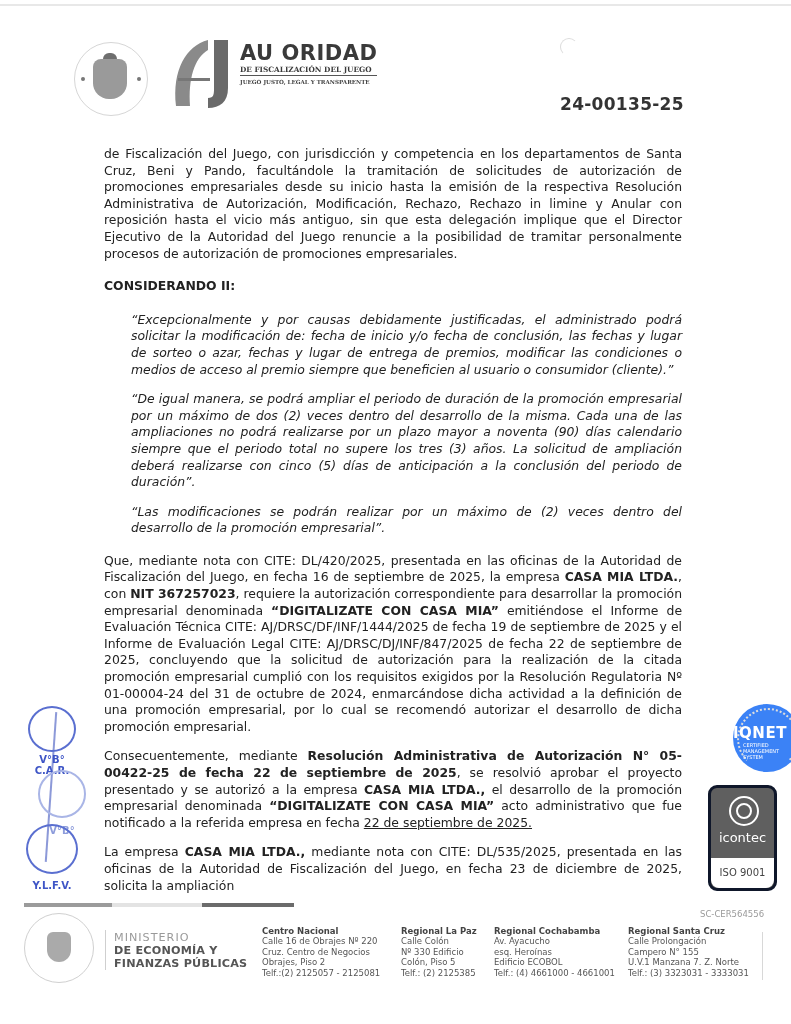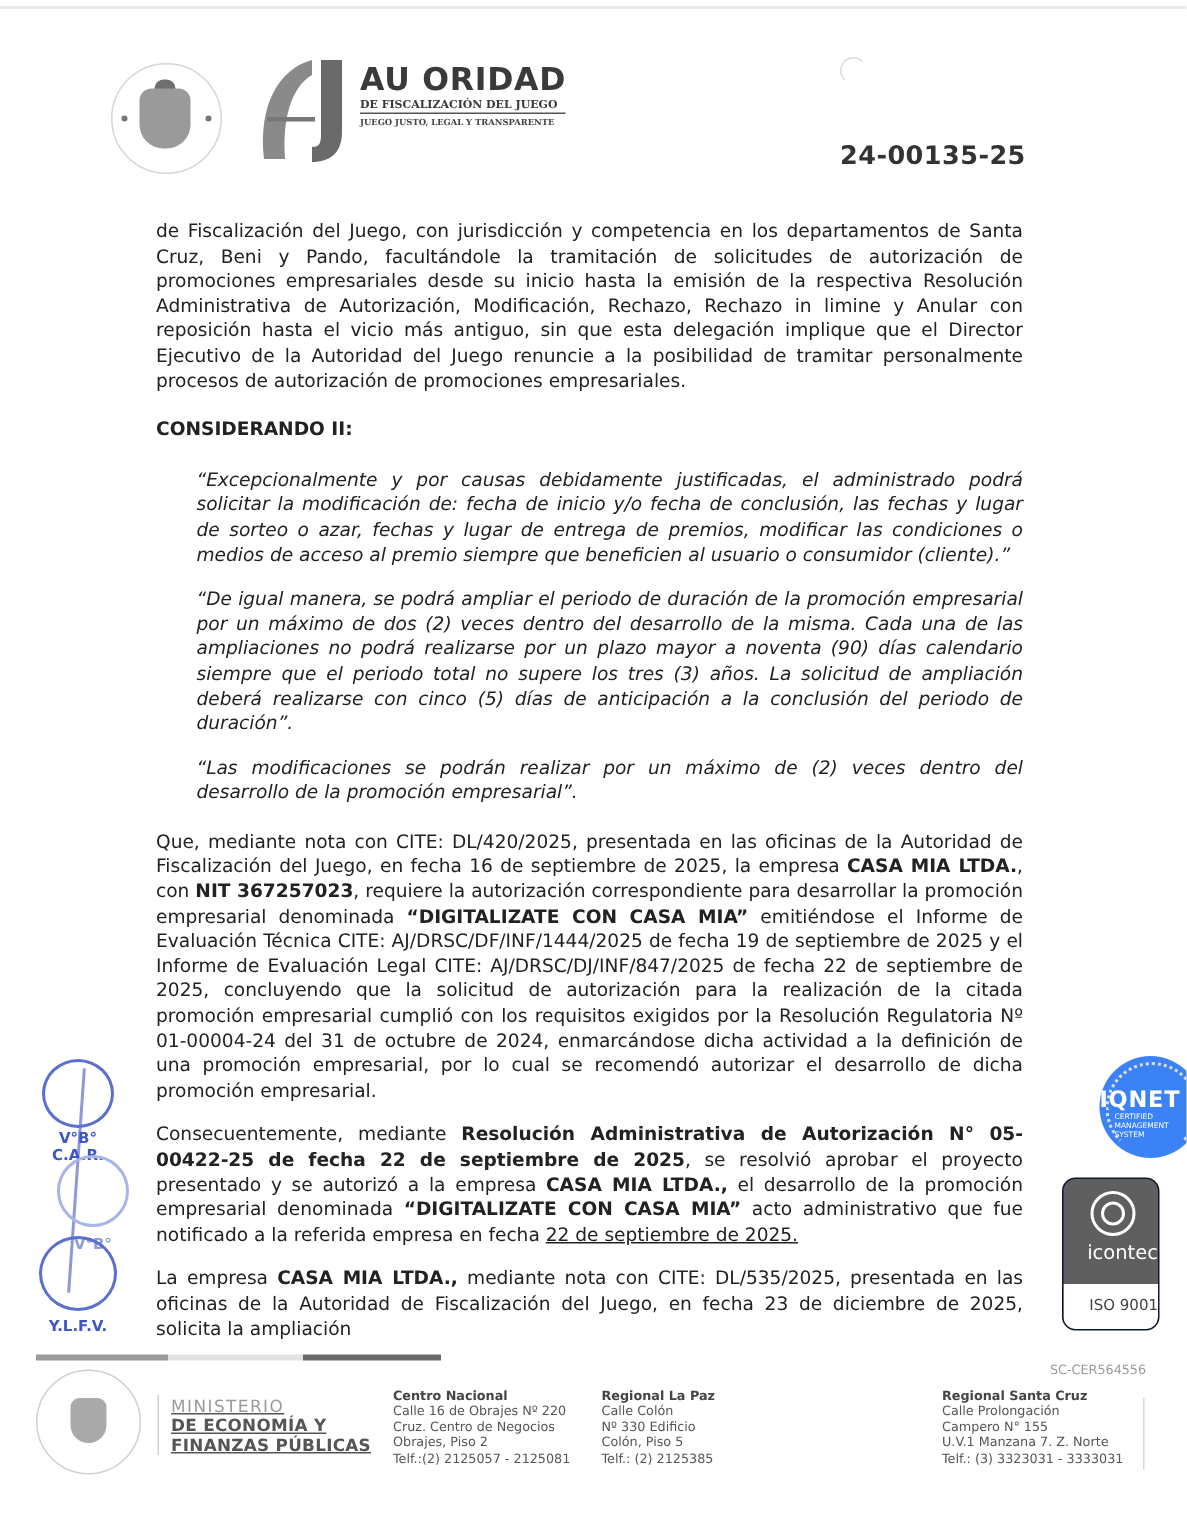--- a/index.html
+++ b/index.html
@@ -34,36 +34,36 @@
     .stamp.s1 { left: 28px; top: 706px; width: 44px; height: 42px; }
     .stamp.s2 { left: 38px; top: 770px; width: 44px; height: 44px; border-color: #a9b5e6; color: #8d9cdb; }
     .stamp.s3 { left: 26px; top: 824px; width: 48px; height: 46px; }
     .sig { position: absolute; left: 50px; top: 712px; width: 2px; height: 150px; background: #5b6ec8; transform: rotate(4deg); opacity: 0.7; }
 
     
     .iqnet { position: absolute; left: 733px; top: 704px; width: 68px; height: 68px; border-radius: 50%; background: #3b82f6; color: #fff; text-align: left; }
     .iqnet .dots { position: absolute; left: 4px; top: 4px; width: 58px; height: 58px; border-radius: 50%; border: 2px dotted #ddd; border-bottom-color: transparent; }
     .iqnet .name { position: absolute; left: 0; right: 0; top: 20px; font-weight: bold; font-size: 15px; letter-spacing: 0.5px; }
     .iqnet .sub { position: absolute; left: 10px; right: 10px; top: 38px; font-size: 5px; line-height: 6px; }
-    .icontec { position: absolute; left: 708px; top: 785px; width: 63px; height: 100px; border-radius: 9px; background: #5f5f5f; border: 1px solid #0f172a; color: #fff; text-align: right; overflow: hidden; }
+    .icontec { position: absolute; left: 708px; top: 785px; width: 63px; height: 100px; border-radius: 9px; background: #5f5f5f; border: 3px solid #0f172a; color: #fff; text-align: center; overflow: hidden; }
     .icontec .ring { position: absolute; left: 18px; top: 8px; width: 26px; height: 26px; border-radius: 50%; border: 2px solid #fff; }
     .icontec .ring::after { content: ""; position: absolute; left: 5px; top: 5px; width: 12px; height: 12px; border-radius: 50%; border: 2px solid #fff; }
     .icontec .name { position: absolute; left: 0; right: 0; top: 42px; font-size: 13px; }
     .icontec .iso { position: absolute; left: 0; right: 0; bottom: 0; height: 30px; background: #fff; color: #444; font-size: 10px; line-height: 30px; border-radius: 0 0 8px 8px; }
     .cert-code { position: absolute; left: 700px; top: 909px; font-size: 8.5px; color: #9a9a9a; }
 
     
     .footbar { position: absolute; top: 903px; height: 4px; }
     .fb1 { left: 24px; width: 88px; background: #9b9b9b; }
     .fb2 { left: 112px; width: 90px; background: #e3e3e3; }
     .fb3 { left: 202px; width: 92px; background: #6b6b6b; }
     .fseal { position: absolute; left: 24px; top: 913px; width: 68px; height: 68px; border-radius: 50%; border: 1px solid #d0d0d0; }
     .fseal .inner { position: absolute; left: 22px; top: 18px; width: 24px; height: 30px; border-radius: 6px 6px 12px 12px; background: #aaa; }
     .fdivider { position: absolute; left: 105px; top: 930px; width: 1px; height: 40px; background: #cfcfcf; }
-    .ministry { position: absolute; left: 114px; top: 931px; font-weight: bold; font-size: 11.2px; line-height: 13px; color: #555; letter-spacing: 0.2px; text-decoration: underline; }
+    .ministry { position: absolute; left: 114px; top: 931px; font-weight: bold; font-size: 11.2px; line-height: 13px; color: #555; letter-spacing: 0.2px; }
     .ministry .m1 { color: #9a9a9a; font-weight: normal; letter-spacing: 1px; }
     .office { position: absolute; top: 926px; font-size: 8.5px; line-height: 10.4px; color: #555; }
     .office .ot { font-weight: bold; color: #444; }
     .o1 { left: 262px; } .o2 { left: 401px; } .o3 { left: 494px; } .o4 { left: 628px; }
     .fvline { position: absolute; left: 762px; top: 932px; width: 1px; height: 48px; background: #d8d8d8; }
   </style>
 </head>
 <body>
 
 <div class="page">
@@ -147,20 +147,27 @@
     <div>Obrajes, Piso 2</div>
     <div>Telf.:(2) 2125057 - 2125081</div>
   </div>
   <div class="office o2">
     <div class="ot">Regional La Paz</div>
     <div>Calle Colón</div>
     <div>Nº 330 Edificio</div>
     <div>Colón, Piso 5</div>
     <div>Telf.: (2) 2125385</div>
   </div>
+  <div class="office o3">
+    <div class="ot">Regional Cochabamba</div>
+    <div>Av. Ayacucho</div>
+    <div>esq. Heroínas</div>
+    <div>Edificio ECOBOL</div>
+    <div>Telf.: (4) 4661000 - 4661001</div>
+  </div>
   <div class="office o4">
     <div class="ot">Regional Santa Cruz</div>
     <div>Calle Prolongación</div>
     <div>Campero N° 155</div>
     <div>U.V.1 Manzana 7. Z. Norte</div>
     <div>Telf.: (3) 3323031 - 3333031</div>
   </div>
   <div class="fvline"></div>
 </div>
 

